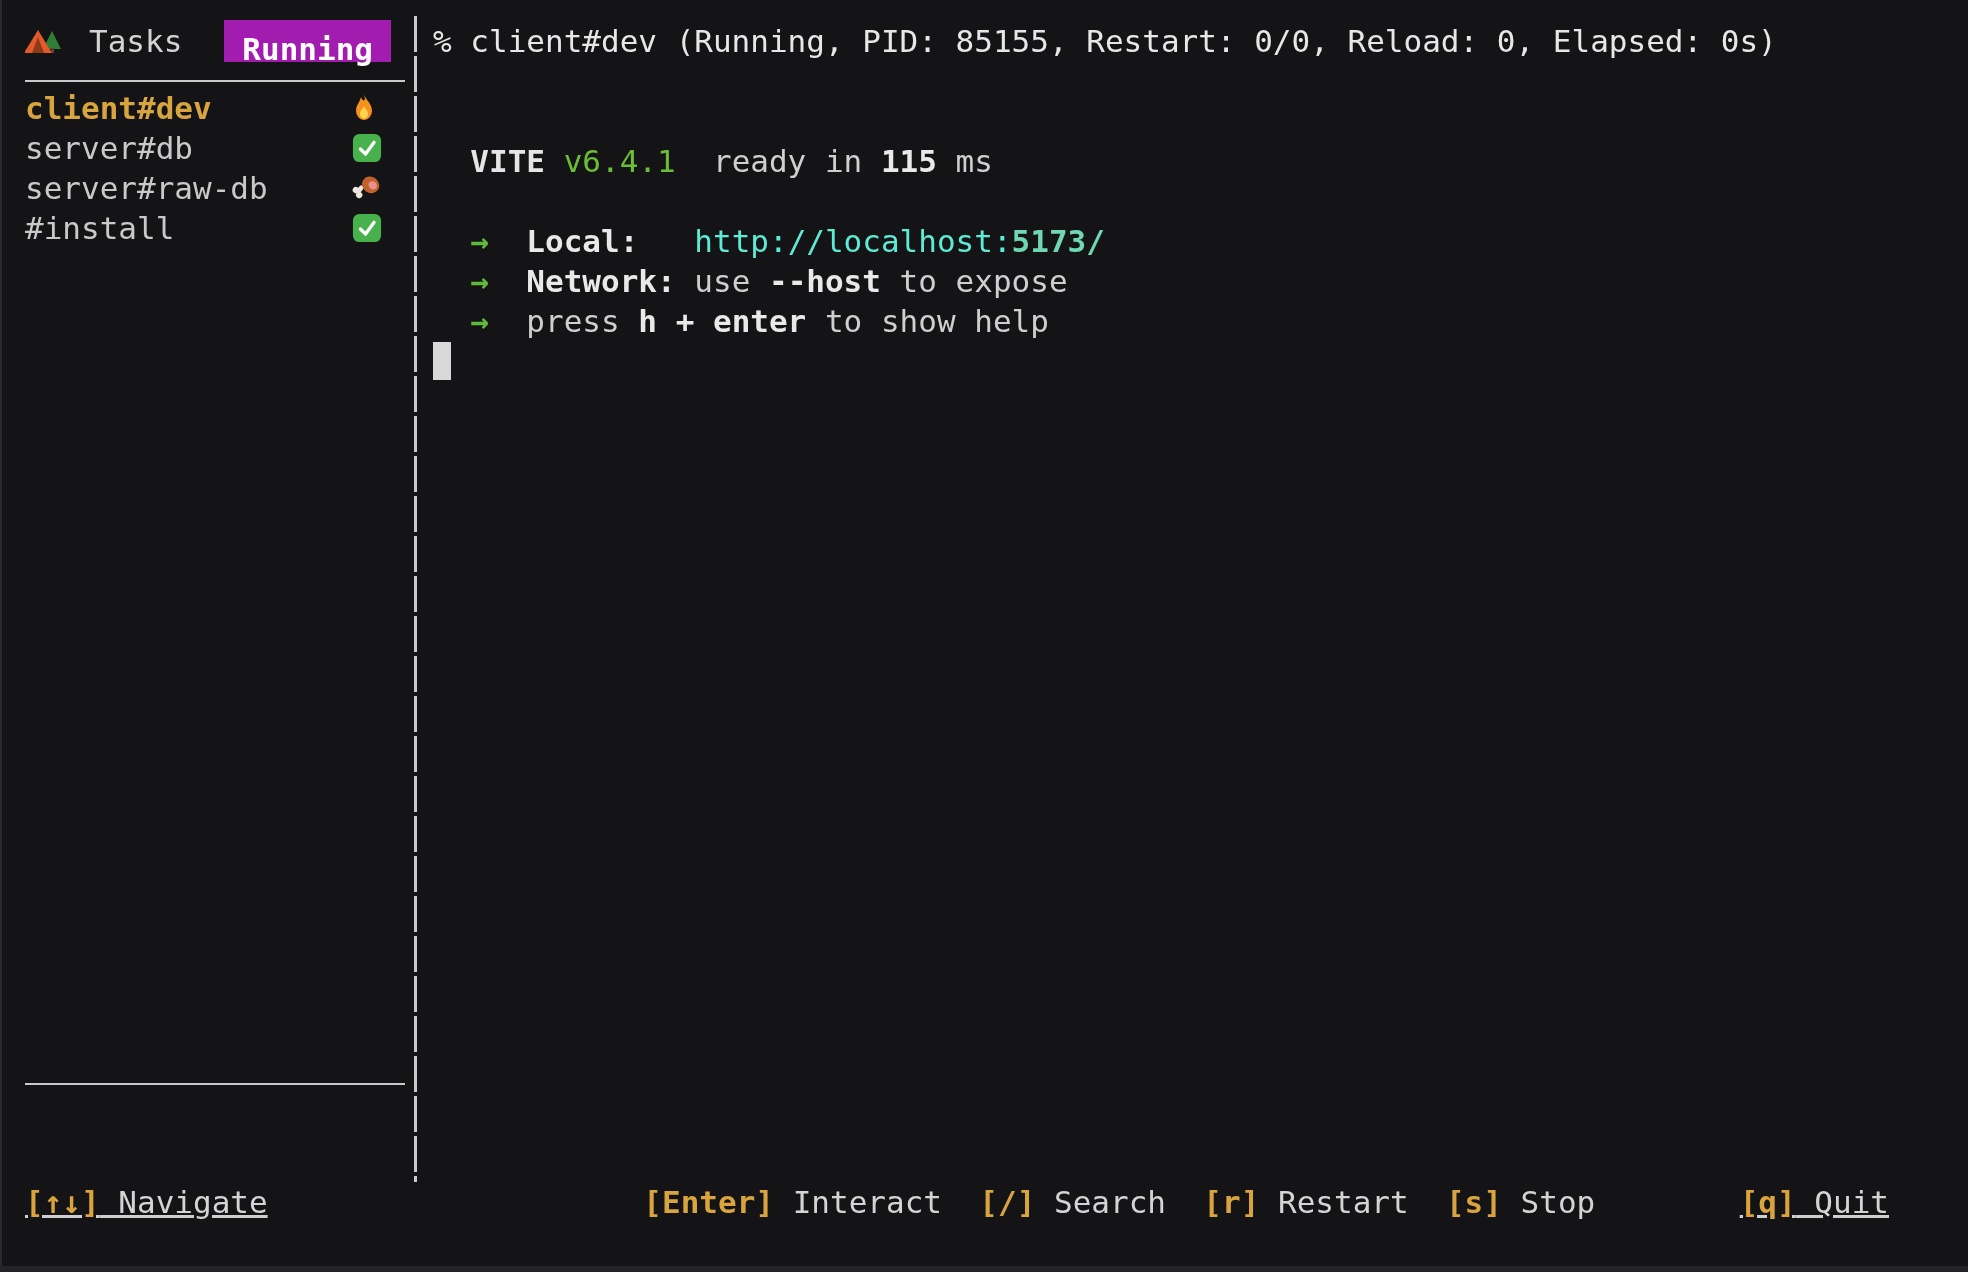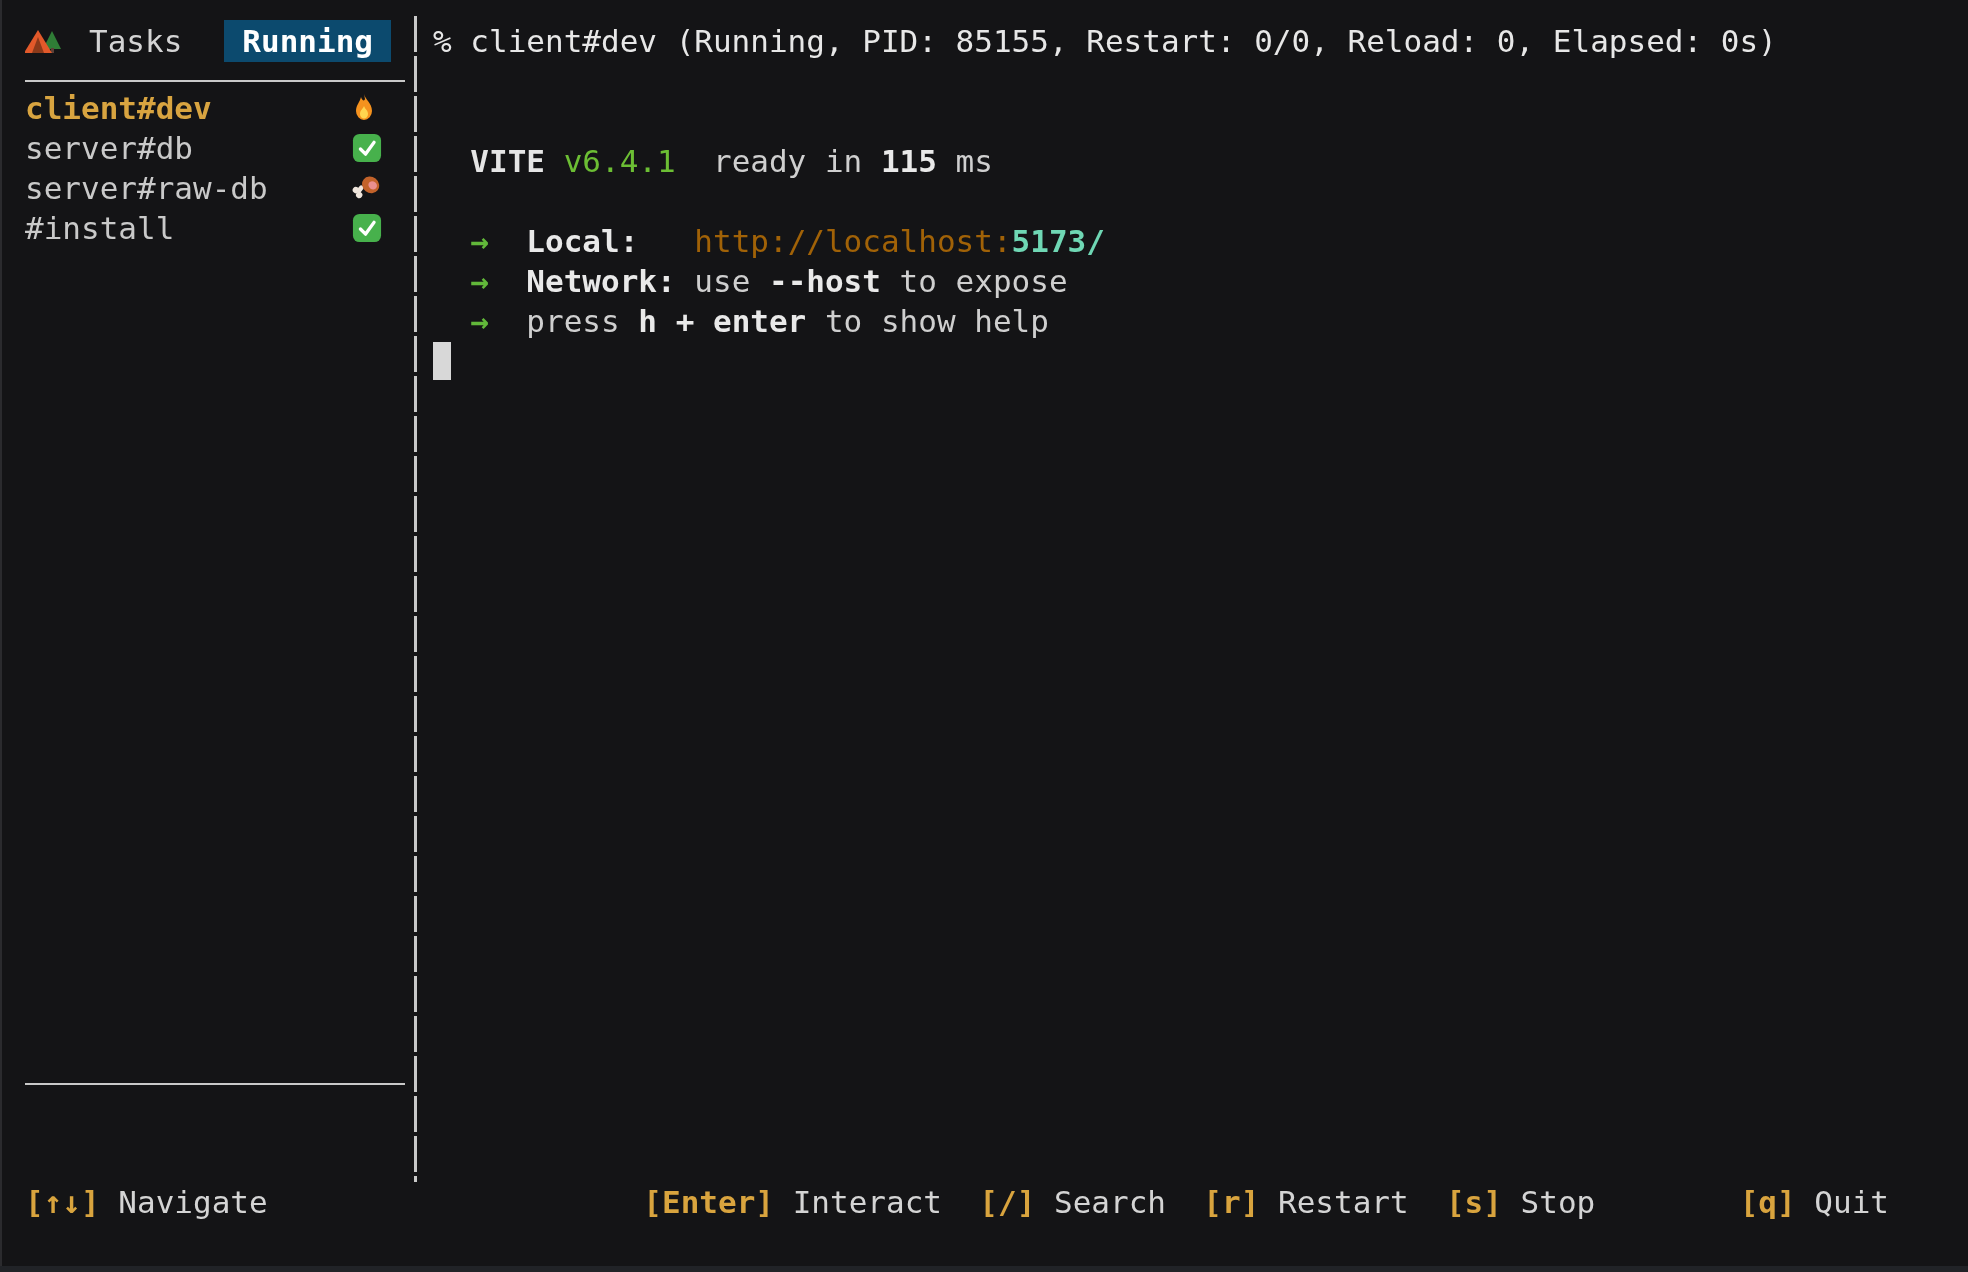--- a/index.html
+++ b/index.html
@@ -16,36 +16,36 @@
   }
   .edge-left { position:absolute; left:0; top:0; bottom:0; width:2px; background:#2b2b2e; }
   .bottom-strip { position:absolute; left:0; bottom:0; width:100%; height:6px; background:#212327; }
 
   
   .titlebar { position:absolute; top:20px; left:25px; height:42px; display:flex; align-items:center; }
   .logo { width:38px; height:38px; margin-right:26px; display:inline-flex; }
   .sidebar-title { color:#d4d4d4; }
   .filter-badge {
     margin-left:42px; height:42px; line-height:42px;
-    padding:0 18px; background:#0c4a6e; color:#ffffff; font-weight:bold;
+    padding:8px 18px; background:#a21caf; color:#ffffff; font-weight:bold;
   }
   .hr { position:absolute; left:25px; width:380px; height:2px; background:#c9c9c9; }
   .hr-top { top:80px; }
   .hr-bottom { top:1083px; }
 
   .tasks { position:absolute; top:88px; left:25px; width:357px; }
   .task-row { height:40px; display:flex; align-items:center; justify-content:space-between; }
   .task-name { white-space:pre; }
   .task-row.sel .task-name   { color:#d8a440; font-weight:bold; }
   .task-row.lite .task-name  { color:#e9e9e9; font-weight:bold; }
   .task-row.plain .task-name { color:#c9c9c9; }
   .task-icon { width:30px; height:30px; display:inline-flex; }
 
   .hints { position:absolute; left:25px; top:1102px; white-space:pre; }
-  .hint-line { height:40px; }
+  .hint-line { height:40px;text-decoration:underline; }
 
   .key { color:#d9a43e; font-weight:bold; }
   .hint-label { color:#d4d4d4; }
 
   
   .vdiv {
     position:absolute; left:414px; top:16px; width:3px; height:1166px;
     background:repeating-linear-gradient(to bottom, #c9c9c9 0 36px, #141416 36px 40px);
   }
 
@@ -54,21 +54,21 @@
     position:absolute; top:21px; left:433px;
     color:#e7e7e7; font-weight:normal; white-space:pre;
   }
   .output { position:absolute; top:141px; left:433px; }
   .line { height:40px; white-space:pre; }
   .b   { font-weight:bold; color:#e9e9e9; }
   .vite-brand { color:#e5e5e5; font-weight:bold; }
   .vite-ver   { color:#6cbe34; }
   .arrow { color:#62b83a; font-weight:bold; }
   .lbl   { color:#e9e9e9; font-weight:bold; }
-  .url   { color:#a16207; }
+  .url   { color:#5eead4; }
   .url-b { color:#6fd7b4; font-weight:bold; }
   .cursor { display:inline-block; width:18px; height:38px; margin-top:1px; background:#d8d8d8; vertical-align:top; }
 
   
   .footer-middle {
     position:absolute; top:1142px; left:417px; width:1330px;
     text-align:center; white-space:pre; height:40px;
   }
   .footer-middle .group { display:inline; }
   .footer-right { position:absolute; top:1102px; right:79px; white-space:pre; }

